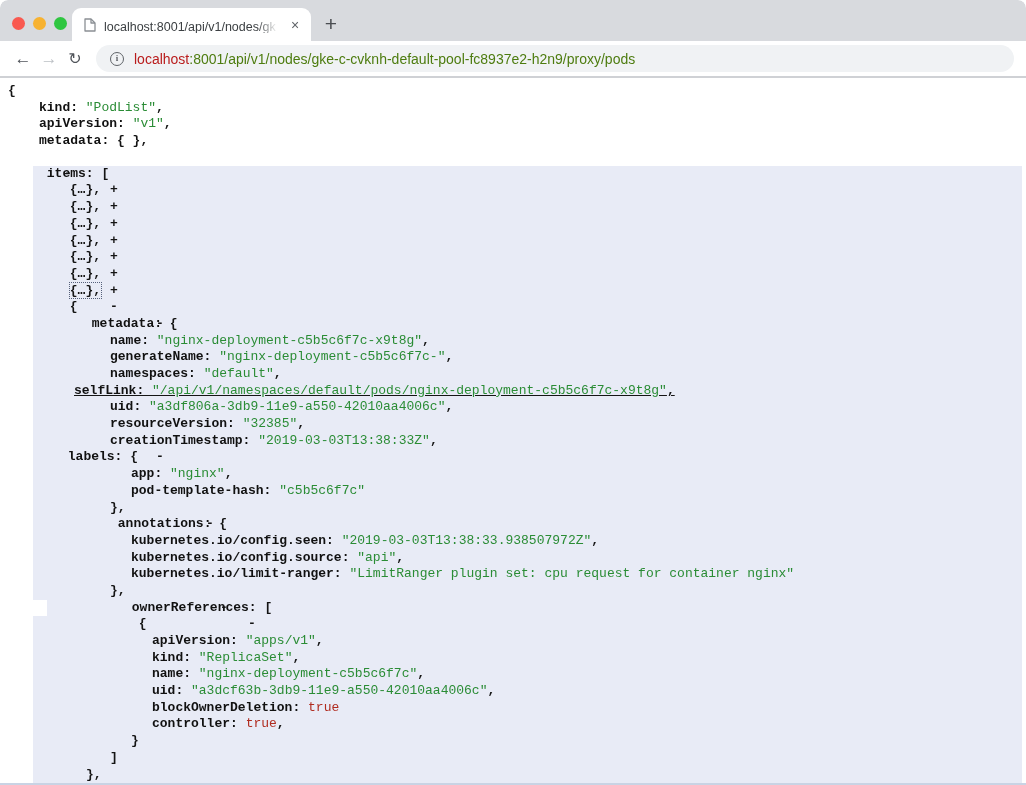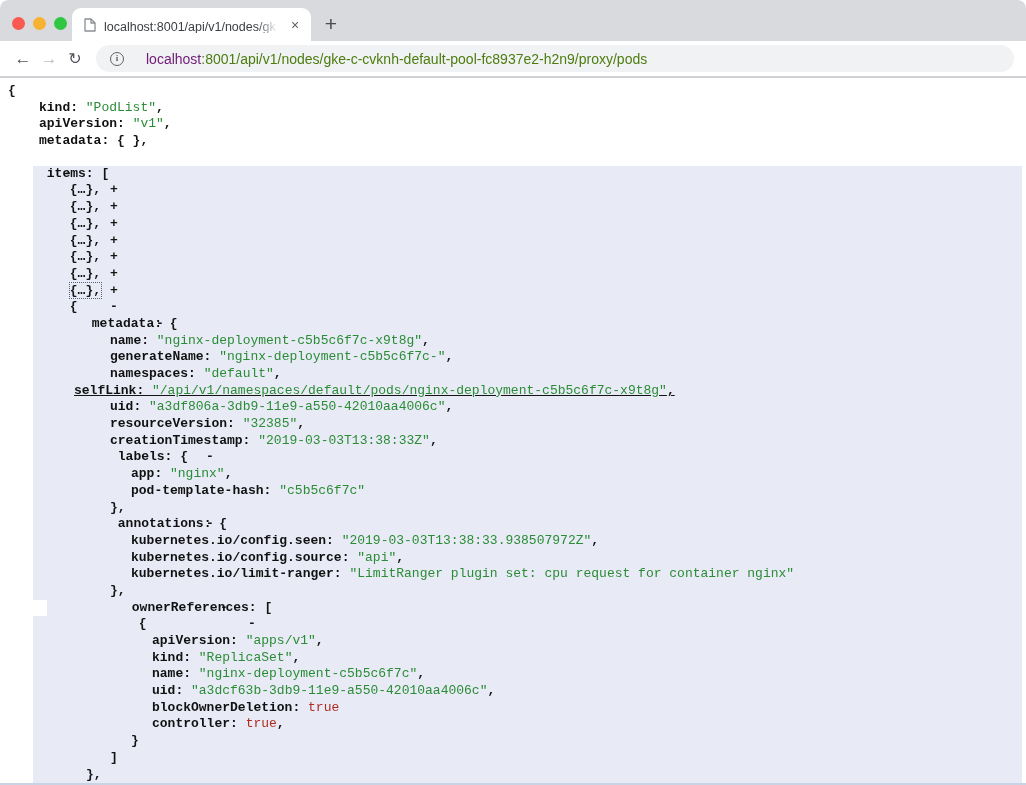--- a/index.html
+++ b/index.html
@@ -36,21 +36,21 @@
   .nav-btn { width:26px; height:26px; text-align:center; line-height:26px;
              font-size:17px; color:#50545a; cursor:pointer; flex:0 0 auto; }
   .nav-btn.disabled { color:#bcc0c5; }
   .nav-btn.reload { font-size:16px; }
   .omnibox { flex:1; height:27px; margin-left:8px; background:var(--c-omnibox,#f0f2f4);
              border-radius:14px; display:flex; align-items:center; padding:0 14px; }
   .info-icon { flex:0 0 auto; width:14px; height:14px; border:1.4px solid #5f6368;
              border-radius:50%; color:#5f6368; font-size:9px; font-weight:bold;
              line-height:11px; text-align:center; font-family:"Liberation Serif",serif; }
   .url { margin-left:10px; font-size:14px; white-space:nowrap; overflow:hidden; }
-  .url .host { color:#701a75;margin-left:12px; }
+  .url .host { color:#b91c1c; }
   .url .rest { color:#4d7c0f; }
 
   
   .content { position:relative; height:705px; background:#fff; overflow:hidden;
              padding-top:5px; font-family:"Liberation Mono", monospace;
              font-size:13px; font-weight:bold; color:#141414; }
   .line { position:relative; height:16.7px; line-height:16.7px; white-space:pre; }
   .line.hl::before { content:""; position:absolute; left:33px; right:4px; top:0; bottom:0;
              background:var(--c-highlight,#e8ebf6); }
   .line > span { position:relative; }
@@ -115,21 +115,21 @@
       <div class="line lv2 hl" style="padding-left: 62px;"><span class="toggle" style="left: 48px;">+</span><span class="focused"><span class="tk-p">{…},</span></span></div>
       <div class="line lv2 hl" style="padding-left: 62px;"><span class="toggle" style="left: 48px;">-</span><span class="tk-p">{</span></div>
       <div class="line lv3 hl" style="padding-left: 84px;"><span class="toggle" style="left: 72px;">-</span><span class="tk-k">metadata: </span><span class="tk-p">{</span></div>
       <div class="line lv4 hl" style="padding-left: 110px;"><span class="tk-k">name: </span><span class="tk-s">"nginx-deployment-c5b5c6f7c-x9t8g"</span><span class="tk-p">,</span></div>
       <div class="line lv4 hl" style="padding-left: 110px;"><span class="tk-k">generateName: </span><span class="tk-s">"nginx-deployment-c5b5c6f7c-"</span><span class="tk-p">,</span></div>
       <div class="line lv4 hl" style="padding-left: 110px;"><span class="tk-k">namespaces: </span><span class="tk-s">"default"</span><span class="tk-p">,</span></div>
       <div class="line lv4 hl" style="padding-left: 74px; text-decoration: underline;"><span class="tk-k">selfLink: </span><span class="tk-s">"/api/v1/namespaces/default/pods/nginx-deployment-c5b5c6f7c-x9t8g"</span><span class="tk-p">,</span></div>
       <div class="line lv4 hl" style="padding-left: 110px;"><span class="tk-k">uid: </span><span class="tk-s">"a3df806a-3db9-11e9-a550-42010aa4006c"</span><span class="tk-p">,</span></div>
       <div class="line lv4 hl" style="padding-left: 110px;"><span class="tk-k">resourceVersion: </span><span class="tk-s">"32385"</span><span class="tk-p">,</span></div>
       <div class="line lv4 hl" style="padding-left: 110px;"><span class="tk-k">creationTimestamp: </span><span class="tk-s">"2019-03-03T13:38:33Z"</span><span class="tk-p">,</span></div>
-      <div class="line lv4 hl" style="padding-left: 110px;"><span class="toggle" style="left: 96px;">-</span><span class="tk-k">labels: </span><span class="tk-p">{</span></div>
+      <div class="line lv4 hl" style="padding-left: 60px;"><span class="toggle" style="left: 96px;">-</span><span class="tk-k">labels: </span><span class="tk-p">{</span></div>
       <div class="line lv5 hl" style="padding-left: 131px;"><span class="tk-k">app: </span><span class="tk-s">"nginx"</span><span class="tk-p">,</span></div>
       <div class="line lv5 hl" style="padding-left: 131px;"><span class="tk-k">pod-template-hash: </span><span class="tk-s">"c5b5c6f7c"</span></div>
       <div class="line lv4 hl" style="padding-left: 110px;"><span class="tk-p">},</span></div>
       <div class="line lv4 hl" style="padding-left: 110px;"><span class="toggle" style="left: 96px;">-</span><span class="tk-k">annotations: </span><span class="tk-p">{</span></div>
       <div class="line lv5 hl" style="padding-left: 131px;"><span class="tk-k">kubernetes.io/config.seen: </span><span class="tk-s">"2019-03-03T13:38:33.938507972Z"</span><span class="tk-p">,</span></div>
       <div class="line lv5 hl" style="padding-left: 131px;"><span class="tk-k">kubernetes.io/config.source: </span><span class="tk-s">"api"</span><span class="tk-p">,</span></div>
       <div class="line lv5 hl" style="padding-left: 131px;"><span class="tk-k">kubernetes.io/limit-ranger: </span><span class="tk-s">"LimitRanger plugin set: cpu request for container nginx"</span></div>
       <div class="line lv4 hl" style="padding-left: 110px;"><span class="tk-p">},</span></div>
       <div class="line lv4 hl" style="padding-left: 110px; margin-left: 14px;"><span class="toggle" style="left: 96px;">-</span><span class="tk-k">ownerReferences: </span><span class="tk-p">[</span></div>
       <div class="line lv5 hl" style="padding-left: 131px;"><span class="toggle" style="left: 117px;">-</span><span class="tk-p">{</span></div>

